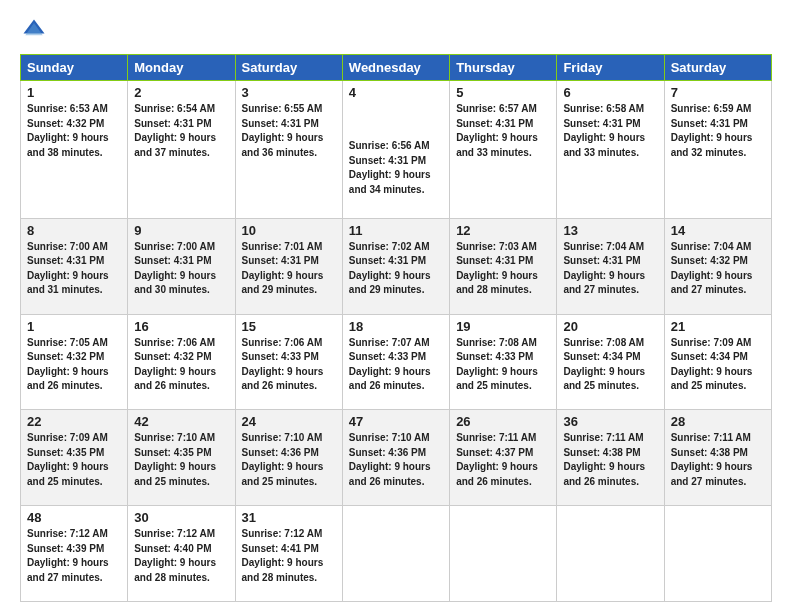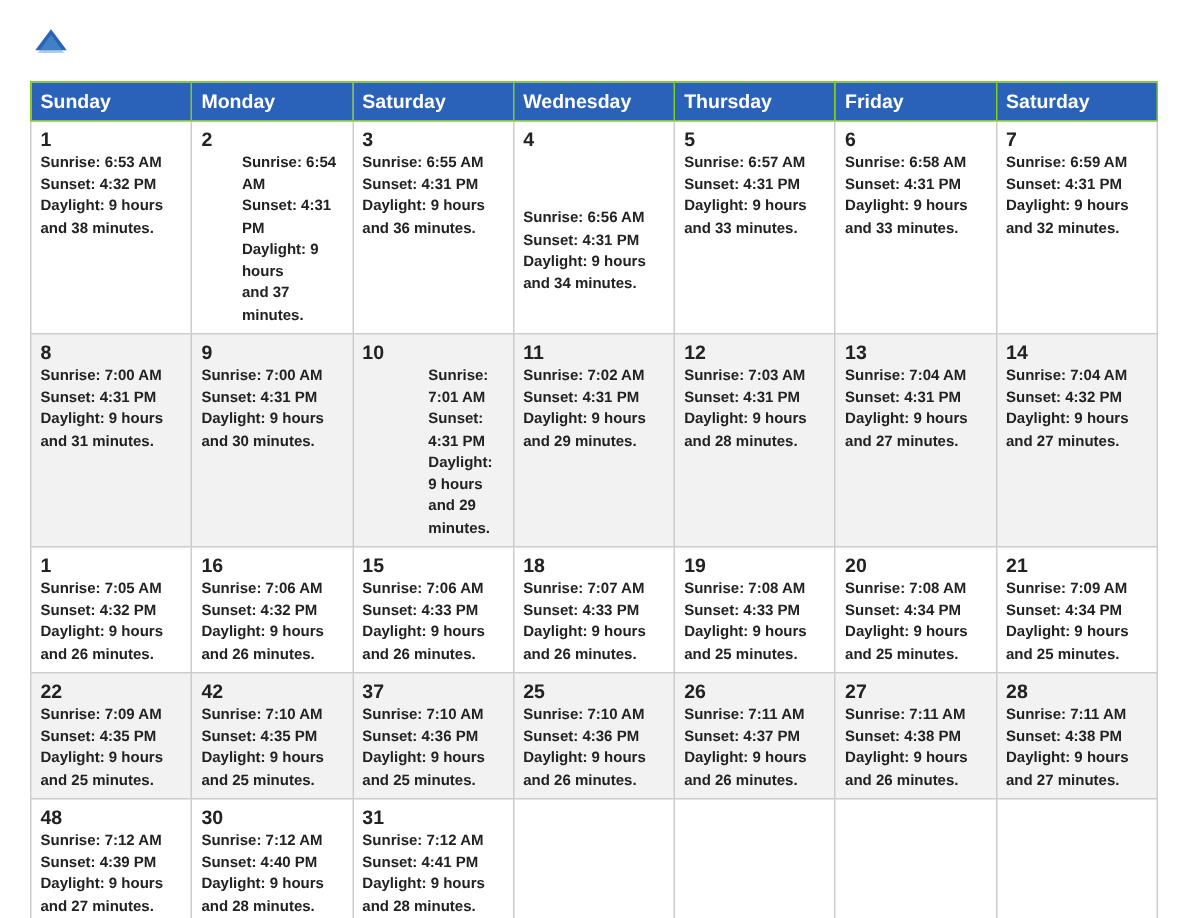--- a/index.html
+++ b/index.html
@@ -132,21 +132,21 @@
     <tr>
           <td>
             <div class="day-number">1</div>
             <div class="day-info" style="white-space: pre-line;">Sunrise: 6:53 AM
 Sunset: 4:32 PM
 Daylight: 9 hours
 and 38 minutes.</div>
           </td>
           <td>
             <div class="day-number">2</div>
-            <div class="day-info" style="white-space: pre-line; margin-left: 27px;">Sunrise: 6:54 AM
+            <div class="day-info" style="white-space: pre-line;">Sunrise: 6:54 AM
 Sunset: 4:31 PM
 Daylight: 9 hours
 and 37 minutes.</div>
           </td>
           <td>
             <div class="day-number">3</div>
             <div class="day-info" style="white-space: pre-line;">Sunrise: 6:55 AM
 Sunset: 4:31 PM
 Daylight: 9 hours
 and 36 minutes.</div>
@@ -190,21 +190,21 @@
           </td>
           <td>
             <div class="day-number">9</div>
             <div class="day-info" style="white-space: pre-line;">Sunrise: 7:00 AM
 Sunset: 4:31 PM
 Daylight: 9 hours
 and 30 minutes.</div>
           </td>
           <td>
             <div class="day-number">10</div>
-            <div class="day-info" style="white-space: pre-line; margin-left: 44px;">Sunrise: 7:01 AM
+            <div class="day-info" style="white-space: pre-line;">Sunrise: 7:01 AM
 Sunset: 4:31 PM
 Daylight: 9 hours
 and 29 minutes.</div>
           </td>
           <td>
             <div class="day-number">11</div>
             <div class="day-info" style="white-space: pre-line;">Sunrise: 7:02 AM
 Sunset: 4:31 PM
 Daylight: 9 hours
 and 29 minutes.</div>
@@ -291,42 +291,42 @@
 and 25 minutes.</div>
           </td>
           <td>
             <div class="day-number">42</div>
             <div class="day-info" style="white-space: pre-line;">Sunrise: 7:10 AM
 Sunset: 4:35 PM
 Daylight: 9 hours
 and 25 minutes.</div>
           </td>
           <td>
-            <div class="day-number">37</div>
+            <div class="day-number">24</div>
             <div class="day-info" style="white-space: pre-line;">Sunrise: 7:10 AM
 Sunset: 4:36 PM
 Daylight: 9 hours
 and 25 minutes.</div>
           </td>
           <td>
-            <div class="day-number">25</div>
+            <div class="day-number">47</div>
             <div class="day-info" style="white-space: pre-line;">Sunrise: 7:10 AM
 Sunset: 4:36 PM
 Daylight: 9 hours
 and 26 minutes.</div>
           </td>
           <td>
             <div class="day-number">26</div>
             <div class="day-info" style="white-space: pre-line;">Sunrise: 7:11 AM
 Sunset: 4:37 PM
 Daylight: 9 hours
 and 26 minutes.</div>
           </td>
           <td>
-            <div class="day-number">27</div>
+            <div class="day-number">36</div>
             <div class="day-info" style="white-space: pre-line;">Sunrise: 7:11 AM
 Sunset: 4:38 PM
 Daylight: 9 hours
 and 26 minutes.</div>
           </td>
           <td>
             <div class="day-number">28</div>
             <div class="day-info" style="white-space: pre-line;">Sunrise: 7:11 AM
 Sunset: 4:38 PM
 Daylight: 9 hours

